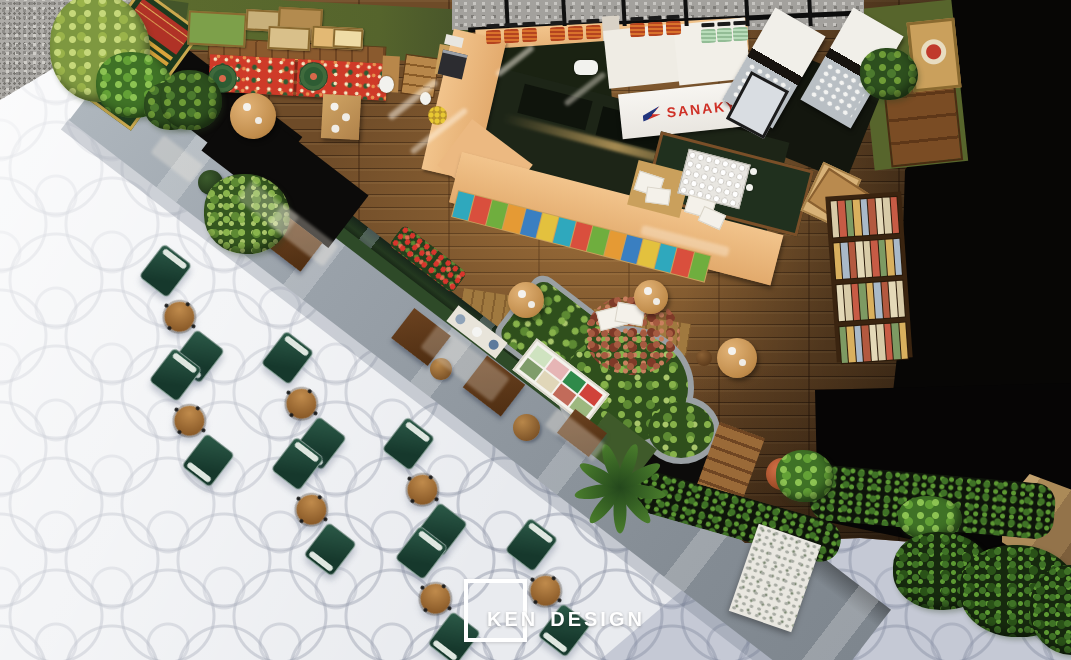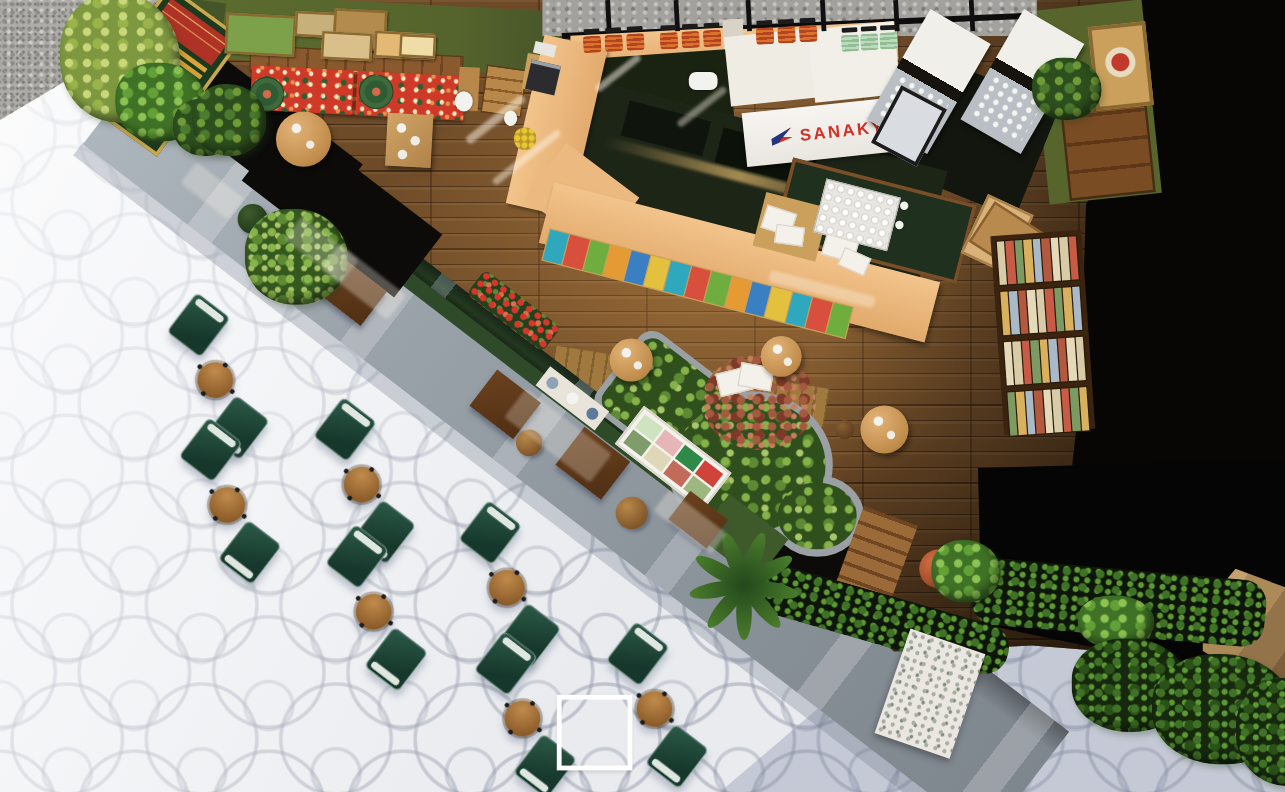--- a/index.html
+++ b/index.html
@@ -465,13 +465,17 @@
       <div class="ch" style="left:2px;top:2px"></div>
       <div class="ct" style="left:44px;top:36px"></div>
       <div class="ch flip" style="left:80px;top:50px"></div>
     </div>
     <div class="cset" style="position: absolute; left: 488px; top: 541px; width: 120px; height: 96px; transform: rotate(37.5deg);">
       <div class="ch" style="left:2px;top:2px"></div>
       <div class="ct" style="left:44px;top:36px"></div>
       <div class="ch flip" style="left:80px;top:50px"></div>
     </div>
     <div class="abs logo-box"></div>
+    <div class="abs logo-words">
+    <span>KEN</span>
+    <span>DESIGN</span>
   </div>
+  </div>
 
 </body></html>

